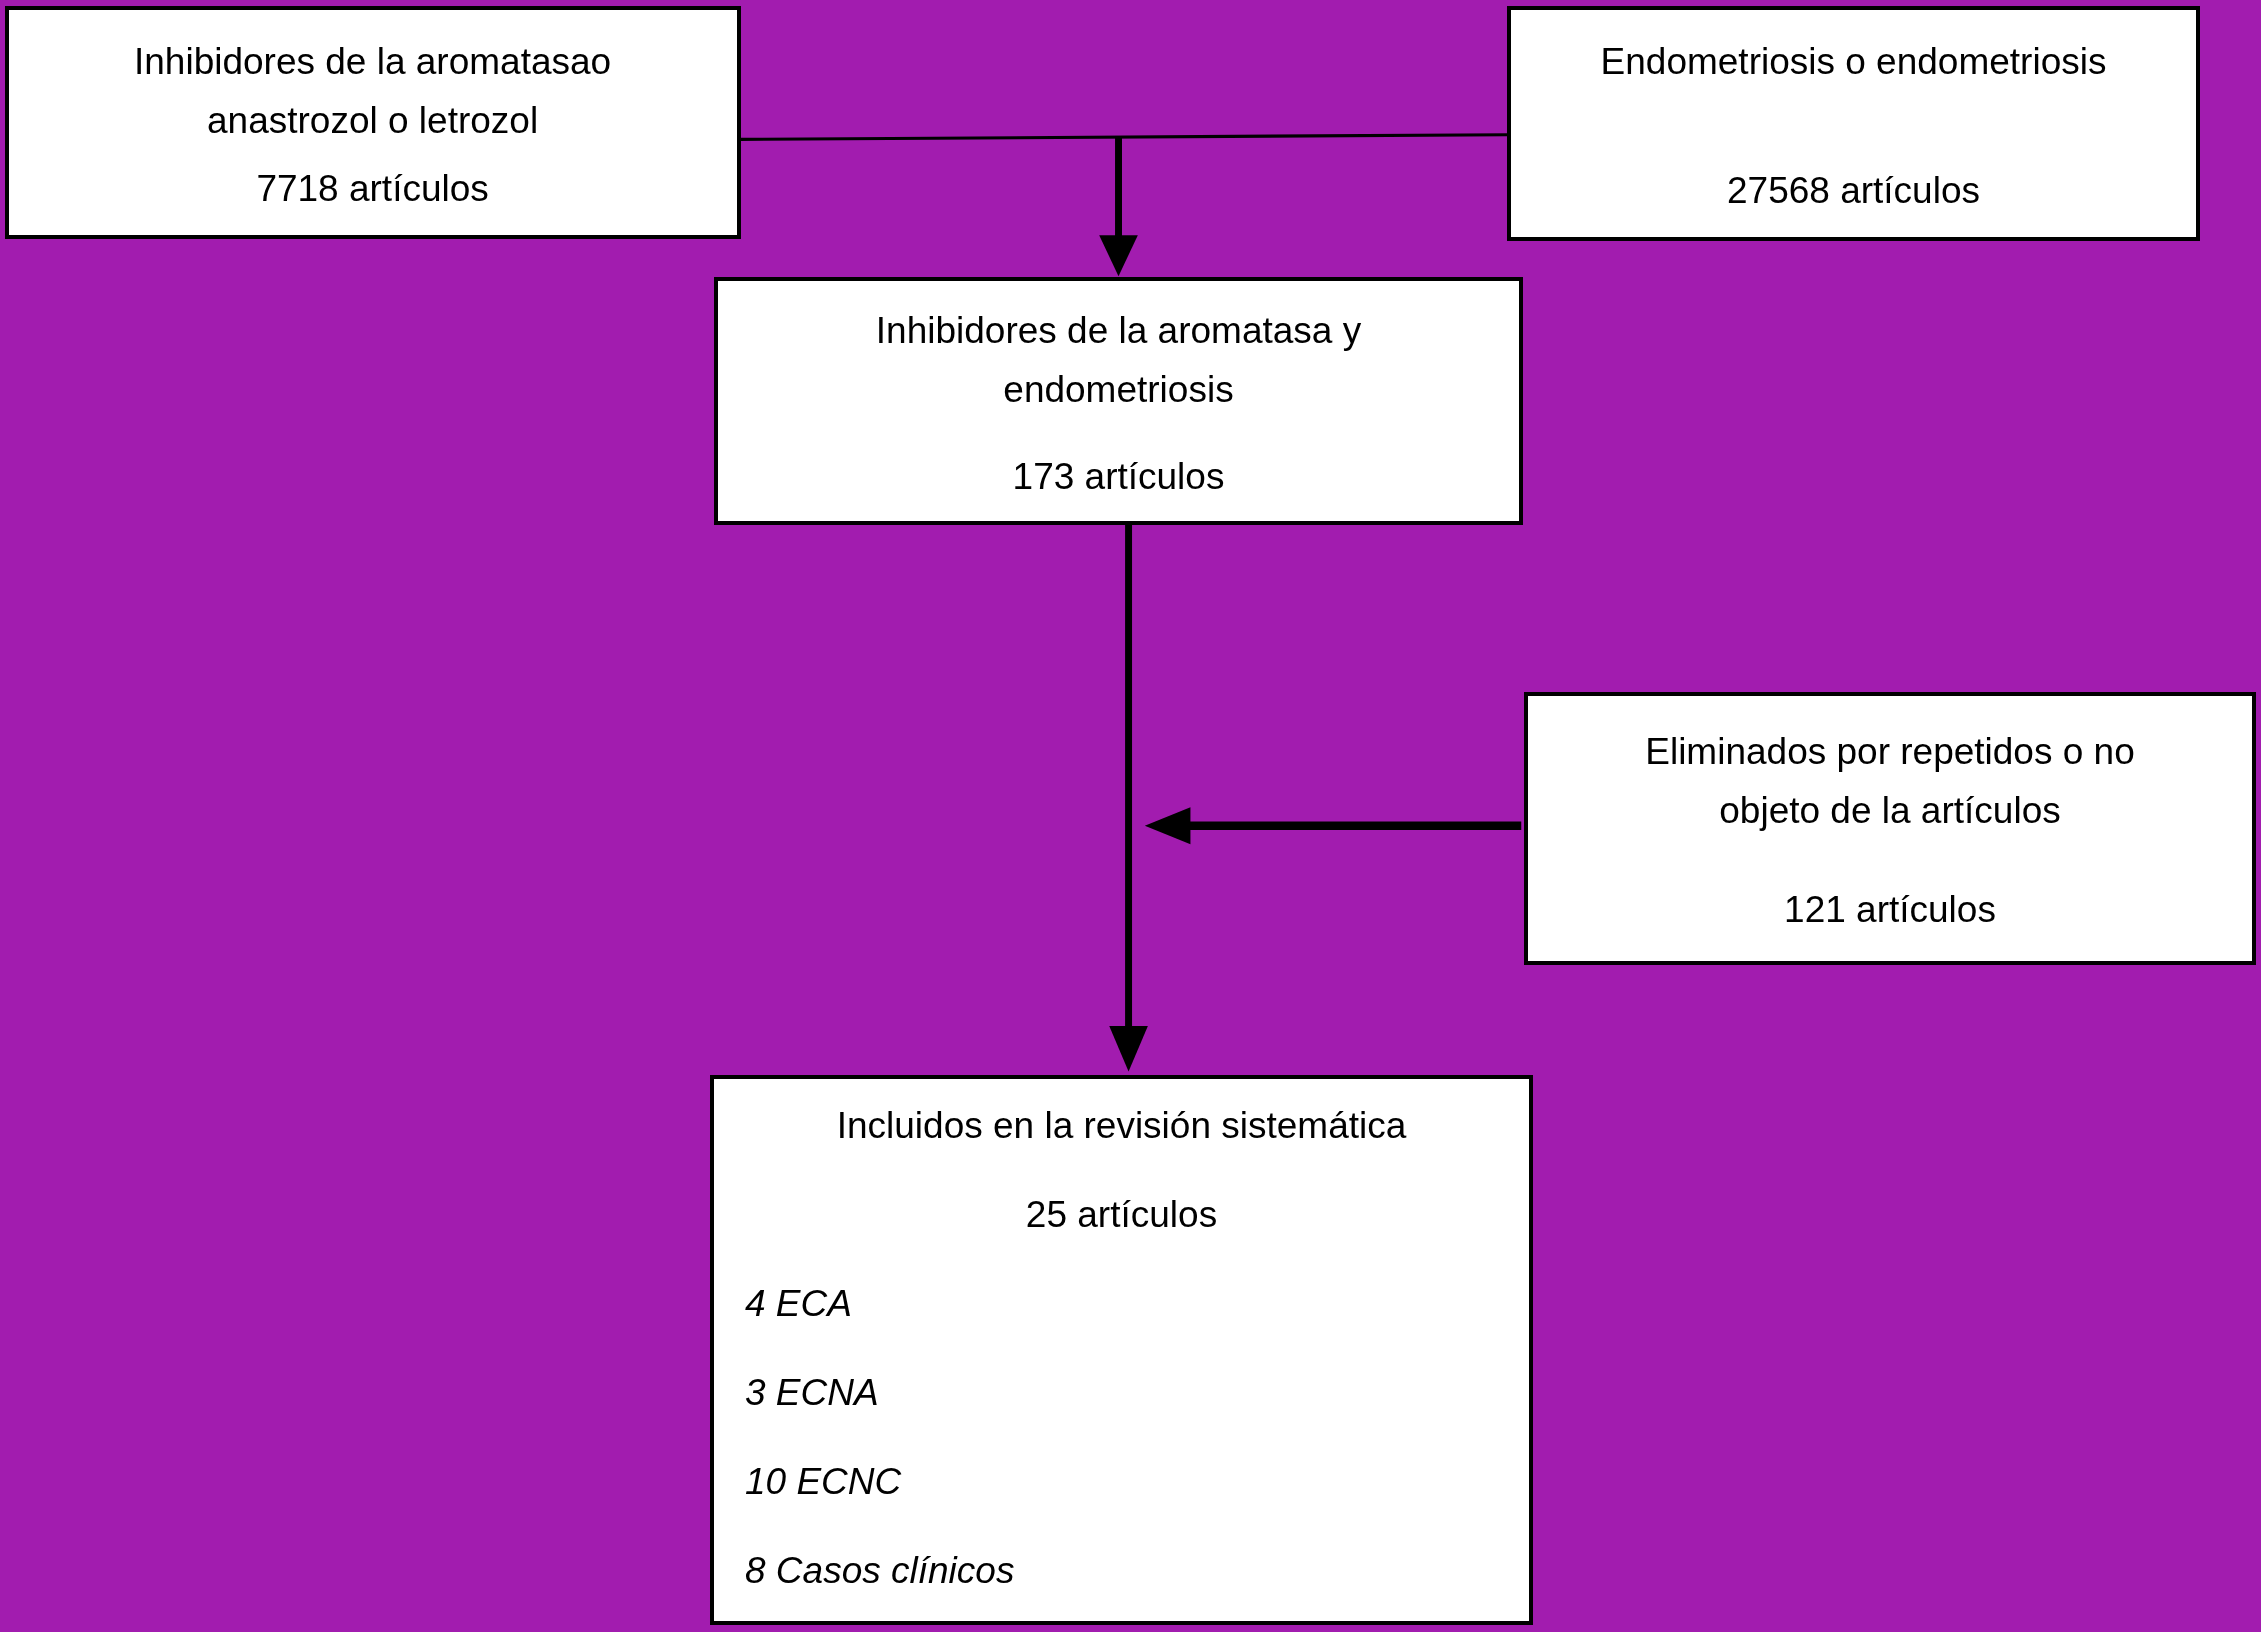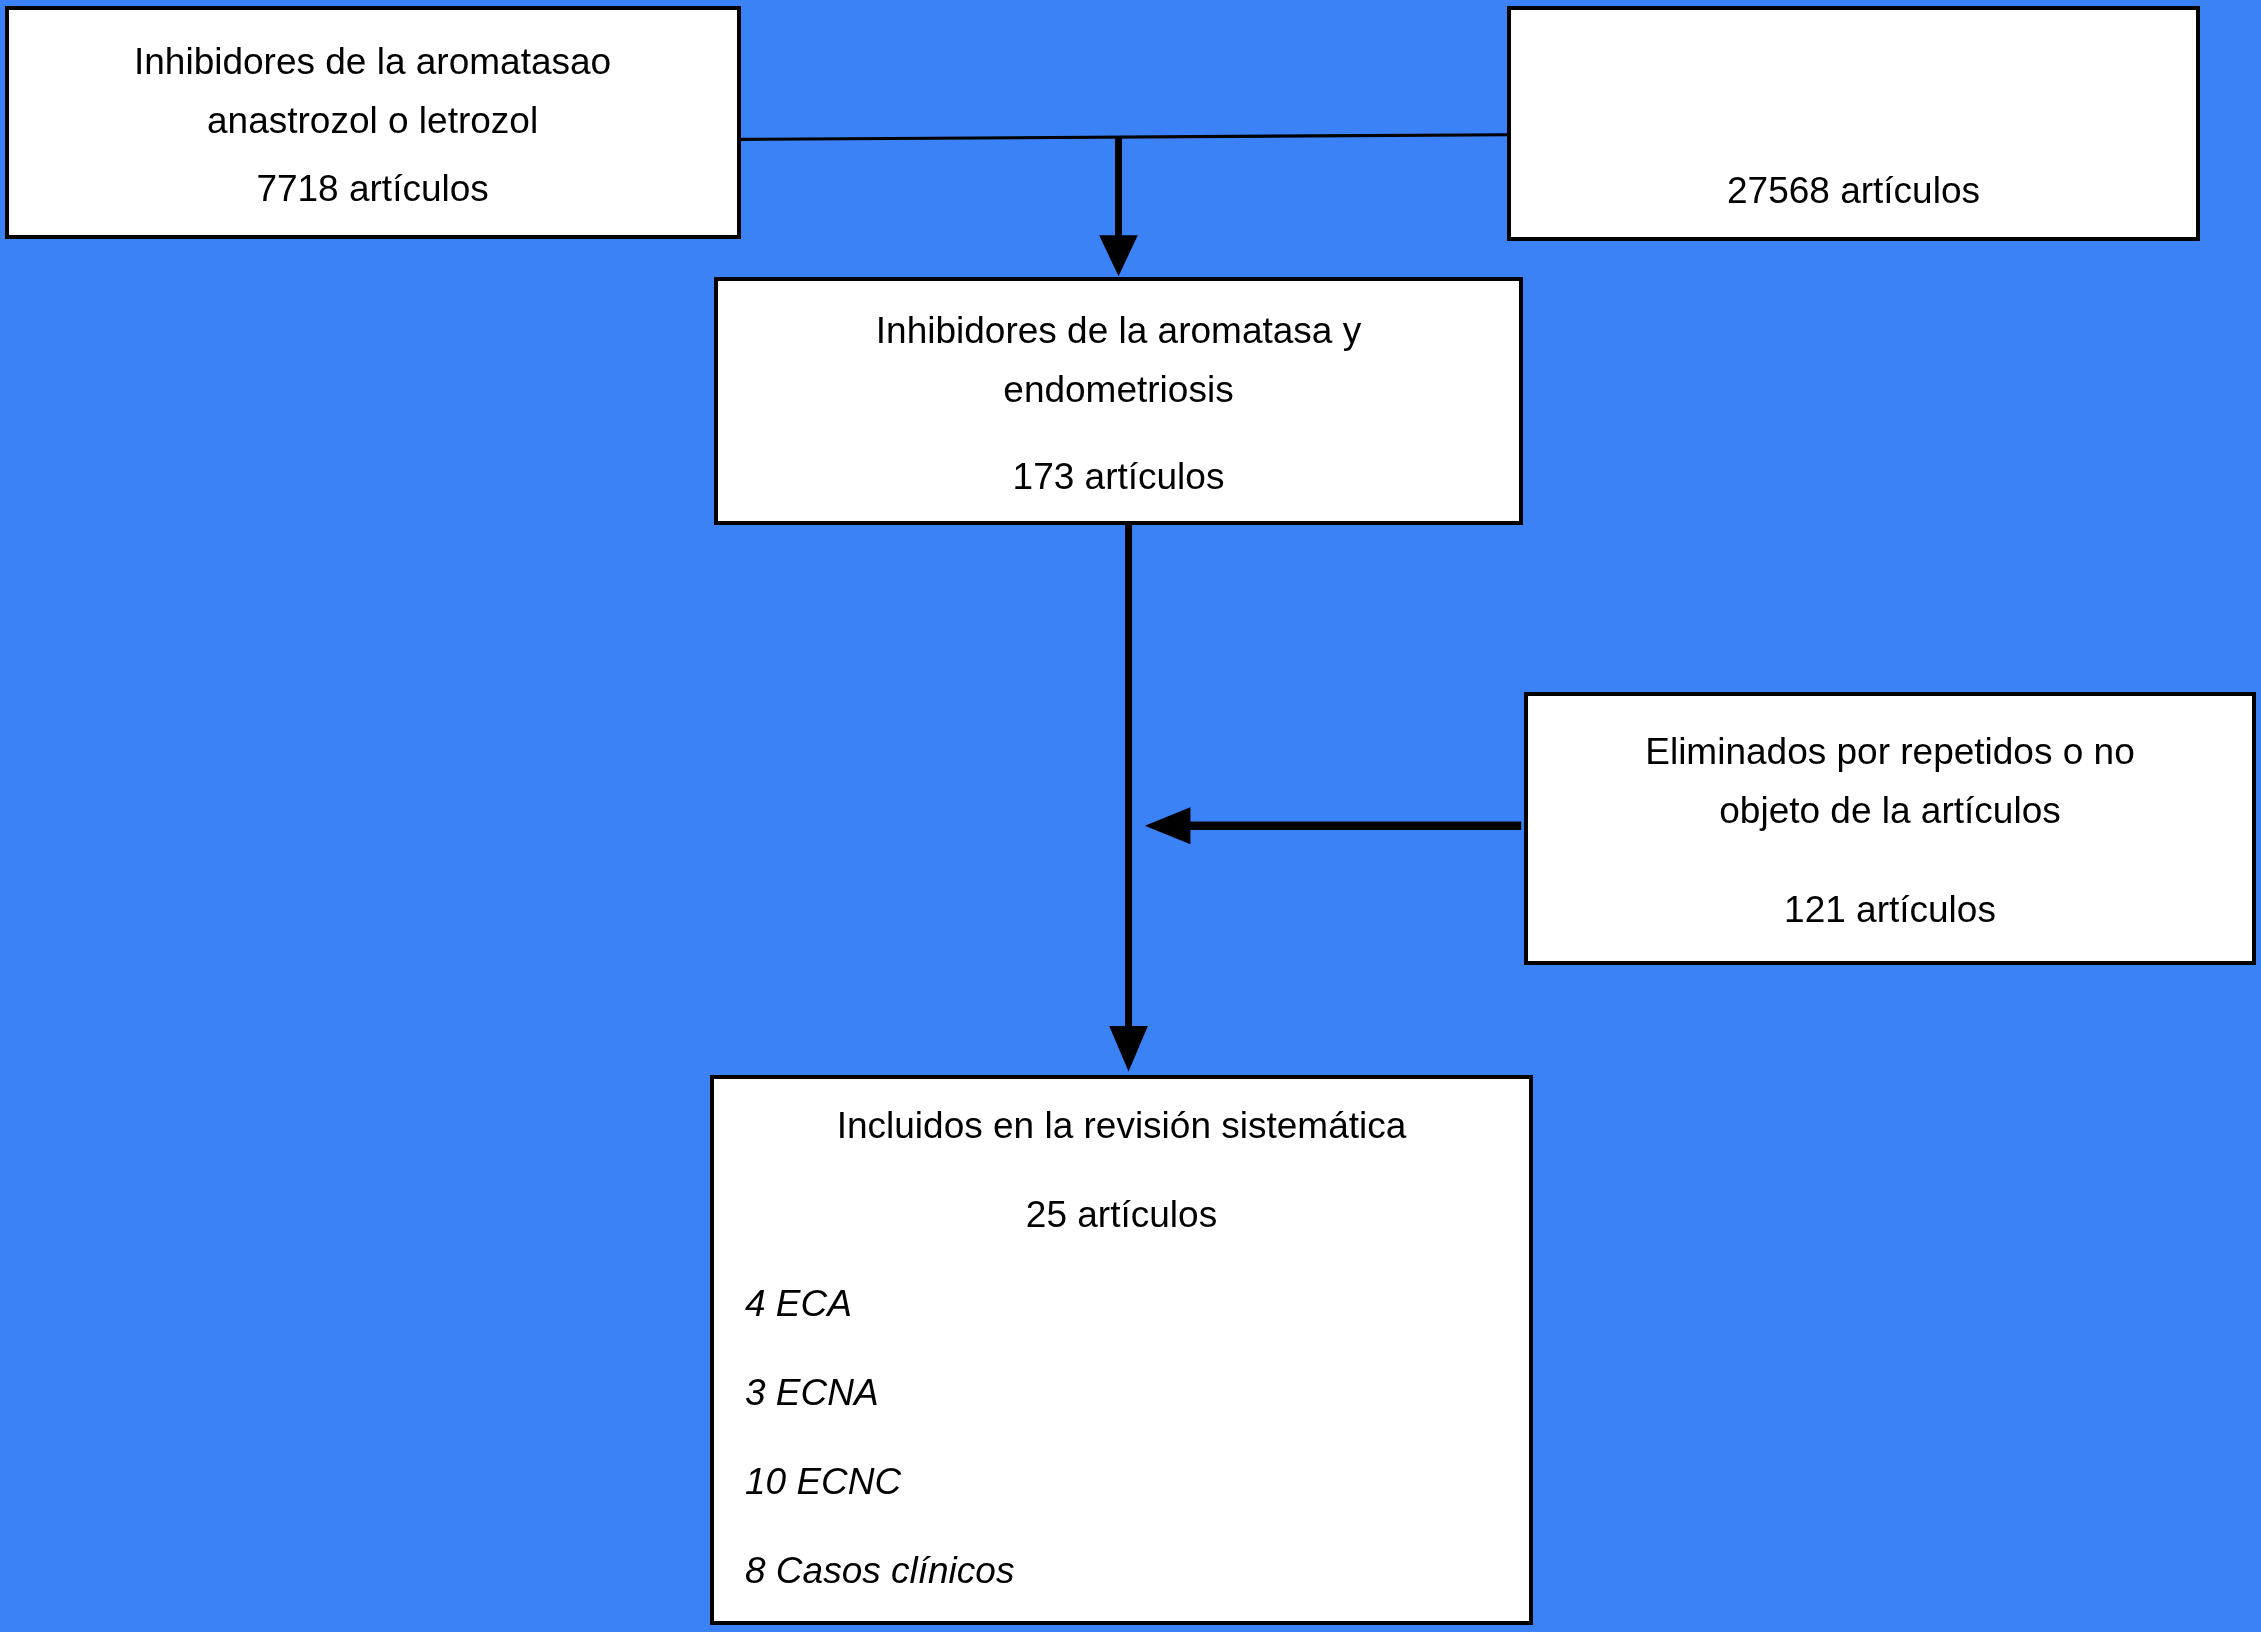--- a/index.html
+++ b/index.html
@@ -4,21 +4,21 @@
 <style>
   html, body {
     margin: 0;
     padding: 0;
     background: #ffffff;
   }
   .canvas {
     position: relative;
     width: 2261px;
     height: 1633px;
-    background: #3b82f6;
+    background: #a21caf;
     font-family: "Liberation Sans", sans-serif;
     color: #000000;
   }
   .connectors {
     position: absolute;
     left: 0; top: 0;
     width: 2261px;
     height: 1633px;
     pointer-events: none;
   }
@@ -80,20 +80,21 @@
   <div class="box box-tl">
     <div class="title">
       <div>Inhibidores de la aromatasao</div>
       <div>anastrozol o letrozol</div>
     </div>
     <div class="count">7718 artículos</div>
   </div>
 
   <div class="box box-tr">
     <div class="title">
+      <div>Endometriosis o endometriosis</div>
     </div>
     <div class="count">27568 artículos</div>
   </div>
 
   <div class="box box-mid">
     <div class="title">
       <div>Inhibidores de la aromatasa y</div>
       <div>endometriosis</div>
     </div>
     <div class="count">173 artículos</div>

